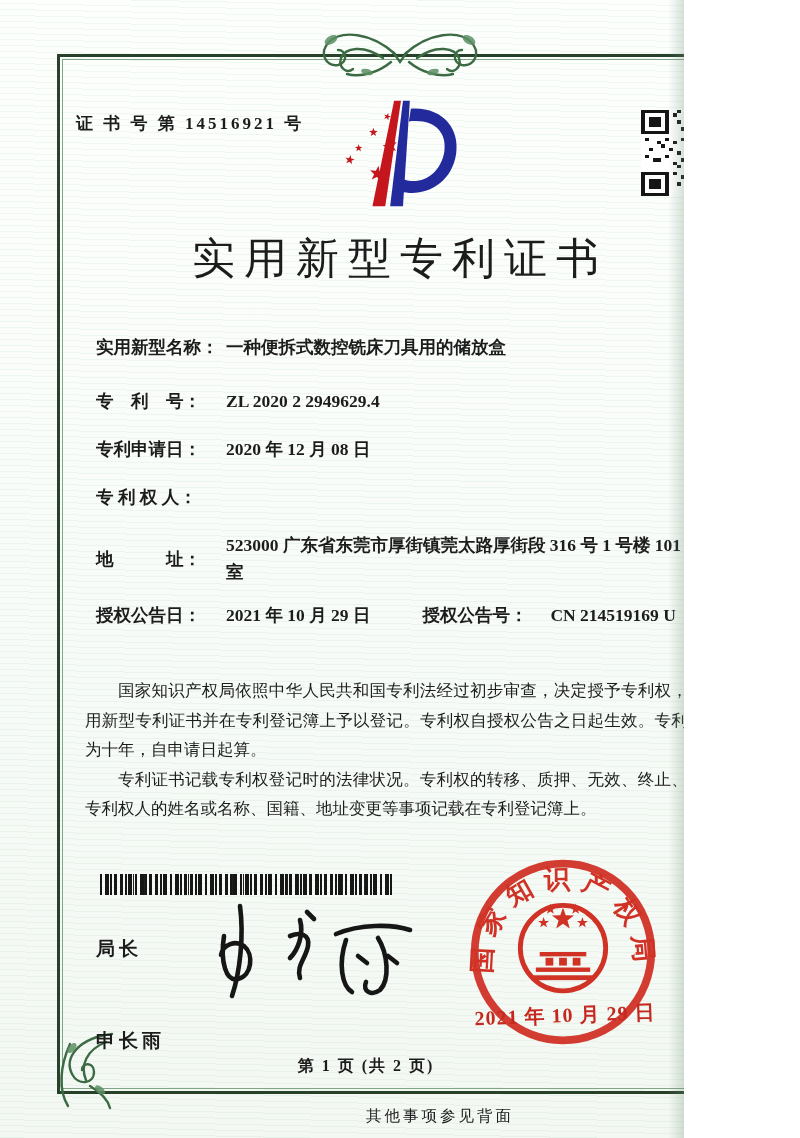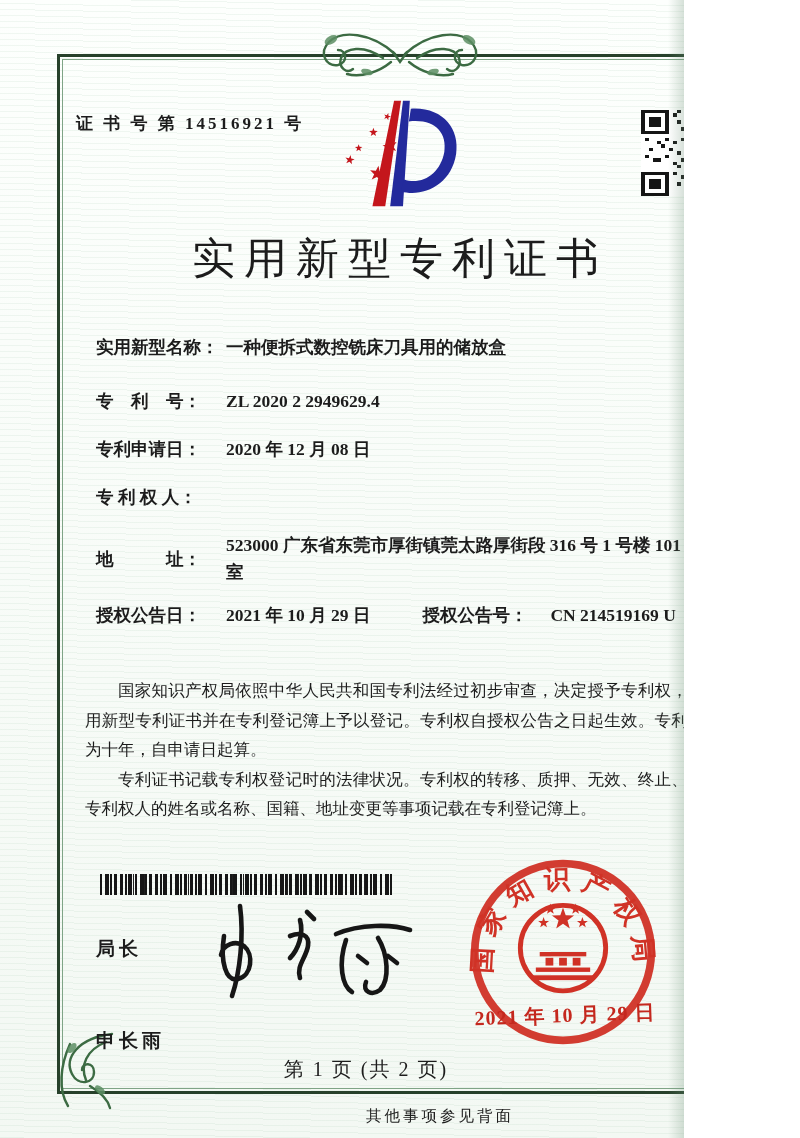--- a/index.html
+++ b/index.html
@@ -75,21 +75,21 @@
 
   .seal { position:absolute; left:466px; top:855px; width:194px; height:194px; }
   .seal-date {
     position:absolute; left:474px; top:1002px; width:182px;
     text-align:center; font-size:20px; font-weight:700; color:#c4281e;
     letter-spacing:1px; transform:rotate(-2deg);
   }
 
   .page-footer {
     position:absolute; left:0; top:1056px; width:732px;
-    text-align:center; font-size:20px; font-weight:400; letter-spacing:2px;
+    text-align:center; font-size:16px; font-weight:700; letter-spacing:2px;
   }
   .back-note {
     position:absolute; left:16px; top:1106px; width:800px;
     text-align:center; font-size:15.5px; font-weight:400; letter-spacing:3px;padding-left:48px;
   }
 </style>
 </head>
 <body>
 
 <div class="photo">

